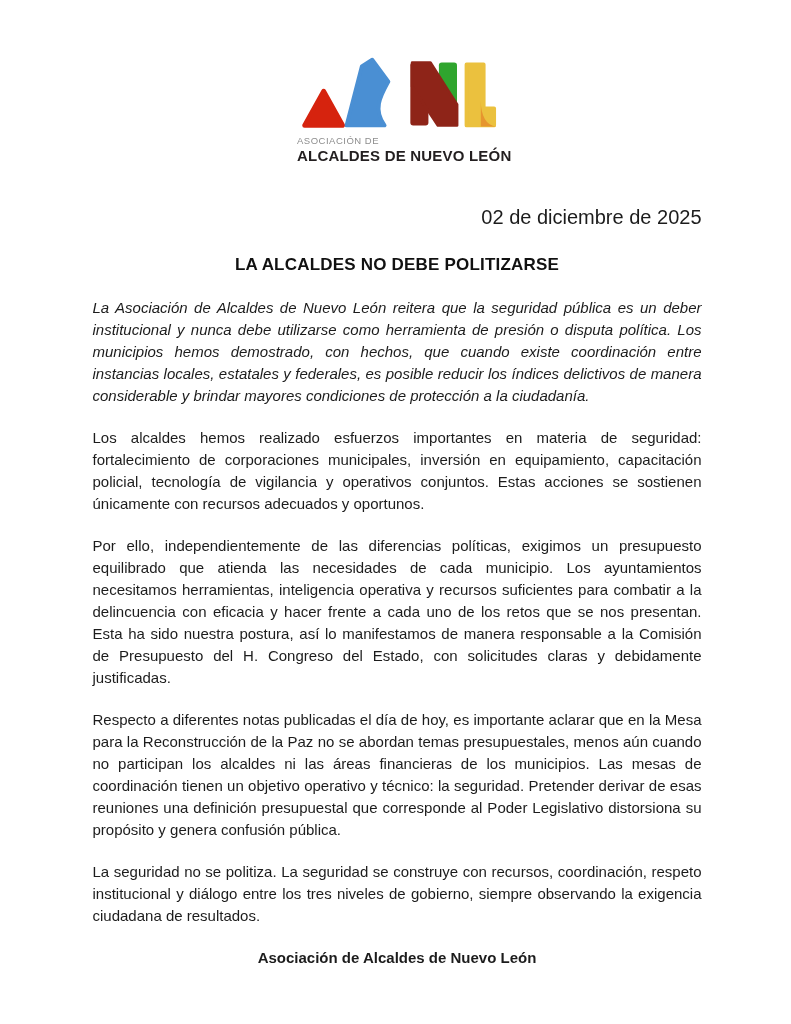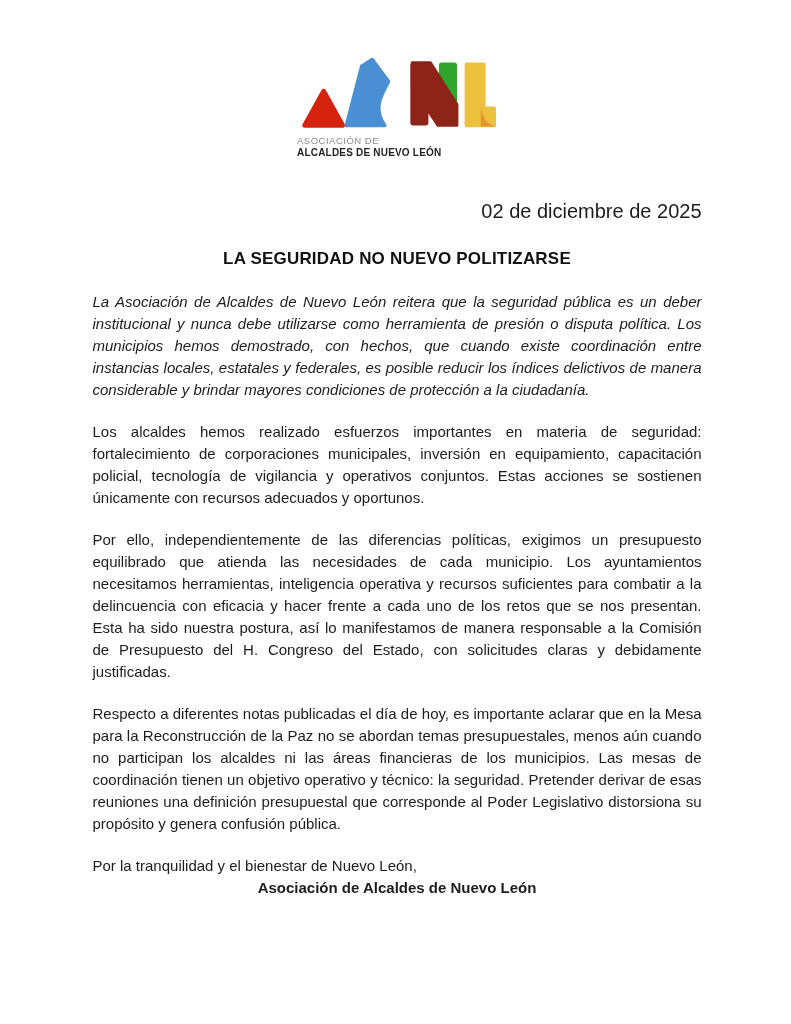--- a/index.html
+++ b/index.html
@@ -28,21 +28,21 @@
     display: block;
   }
   .logo-sub {
     margin-top: 3px;
     font-size: 9.5px;
     letter-spacing: 0.5px;
     color: #8d8d8d;
   }
   .logo-name {
     margin-top: 1px;
-    font-size: 10px;
+    font-size: 15px;
     font-weight: bold;
     letter-spacing: 0.2px;
     color: #231f20;
     white-space: nowrap;
   }
   
   .date-row {
     margin-top: 42px;
     text-align: right;
     font-size: 20px;
@@ -105,27 +105,27 @@
 
         <path d="M193 46 C193 62 199 72 209 73 L193 73 Z" fill="#e6952e"></path>
       </svg>
     </div>
     <div class="logo-sub">ASOCIACIÓN DE</div>
     <div class="logo-name">ALCALDES DE NUEVO LEÓN</div>
   </div>
 
   <div class="date-row">02 de diciembre de 2025</div>
 
-  <div class="doc-title">LA SEGURIDAD NO NUEVO POLITIZARSE</div>
+  <div class="doc-title">LA ALCALDES NO DEBE POLITIZARSE</div>
 
   <div class="content">
     <p class="first">La Asociación de Alcaldes de Nuevo León reitera que la seguridad pública es un deber institucional y nunca debe utilizarse como herramienta de presión o disputa política. Los municipios hemos demostrado, con hechos, que cuando existe coordinación entre instancias locales, estatales y federales, es posible reducir los índices delictivos de manera considerable y brindar mayores condiciones de protección a la ciudadanía.</p>
     <p>Los alcaldes hemos realizado esfuerzos importantes en materia de seguridad: fortalecimiento de corporaciones municipales, inversión en equipamiento, capacitación policial, tecnología de vigilancia y operativos conjuntos. Estas acciones se sostienen únicamente con recursos adecuados y oportunos.</p>
     <p>Por ello, independientemente de las diferencias políticas, exigimos un presupuesto equilibrado que atienda las necesidades de cada municipio. Los ayuntamientos necesitamos herramientas, inteligencia operativa y recursos suficientes para combatir a la delincuencia con eficacia y hacer frente a cada uno de los retos que se nos presentan. Esta ha sido nuestra postura, así lo manifestamos de manera responsable a la Comisión de Presupuesto del H. Congreso del Estado, con solicitudes claras y debidamente justificadas.</p>
     <p>Respecto a diferentes notas publicadas el día de hoy, es importante aclarar que en la Mesa para la Reconstrucción de la Paz no se abordan temas presupuestales, menos aún cuando no participan los alcaldes ni las áreas financieras de los municipios. Las mesas de coordinación tienen un objetivo operativo y técnico: la seguridad. Pretender derivar de esas reuniones una definición presupuestal que corresponde al Poder Legislativo distorsiona su propósito y genera confusión pública.</p>
+    <p>La seguridad no se politiza. La seguridad se construye con recursos, coordinación, respeto institucional y diálogo entre los tres niveles de gobierno, siempre observando la exigencia ciudadana de resultados.</p>
   </div>
 
   <div class="closing">
-    <div>Por la tranquilidad y el bienestar de Nuevo León,</div>
     <div class="sig">Asociación de Alcaldes de Nuevo León</div>
   </div>
 
 </div>
 
 </body></html>

